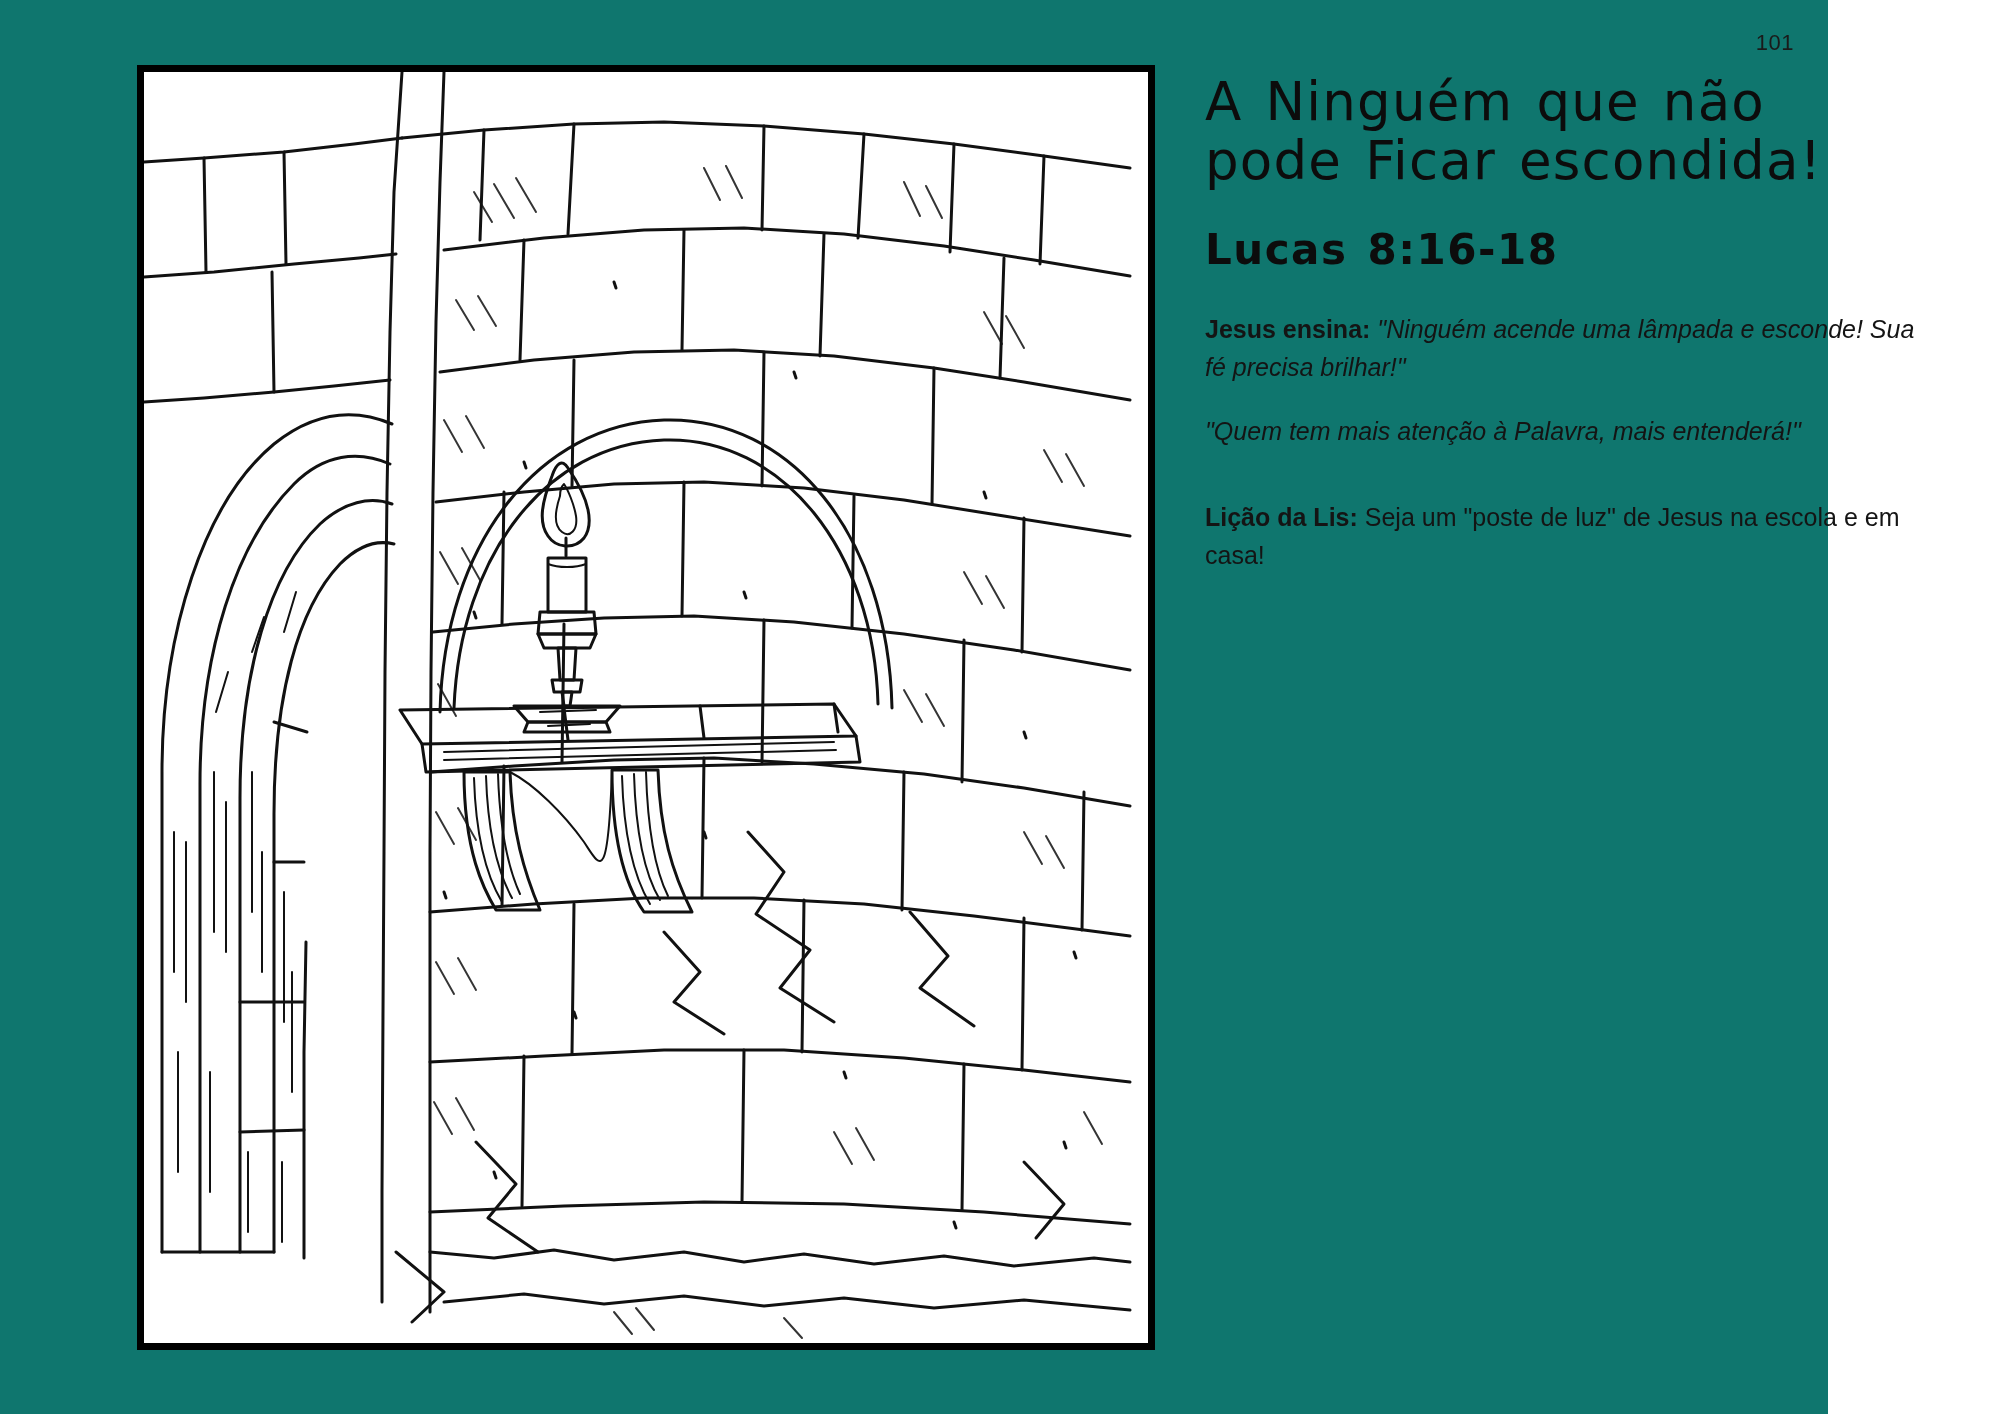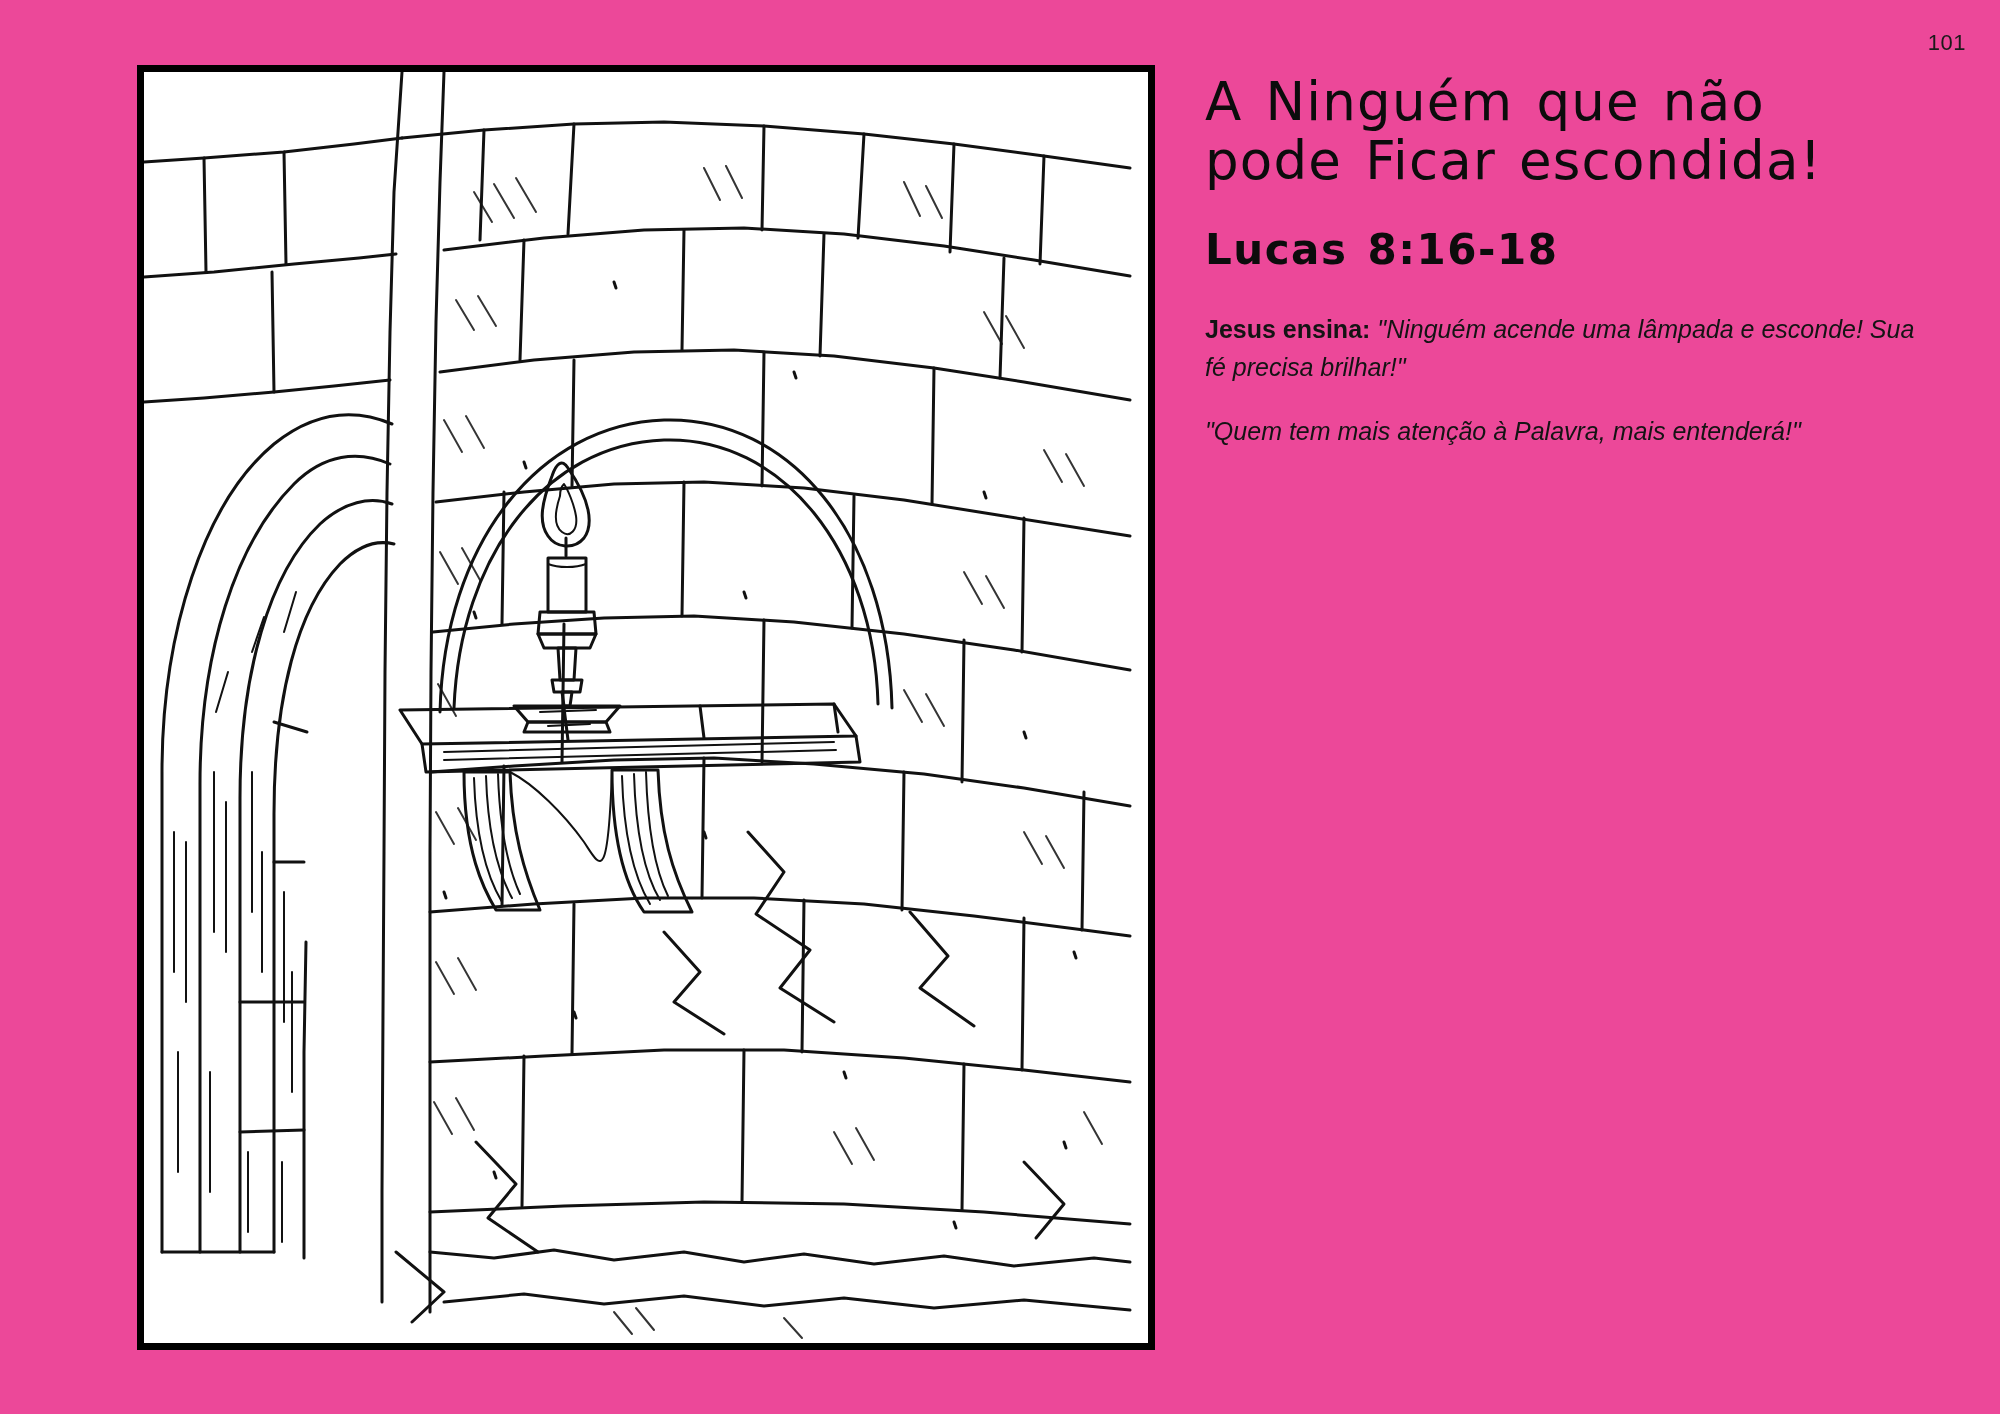--- a/index.html
+++ b/index.html
@@ -12,23 +12,23 @@
     width: 2000px;
     height: 1414px;
     font-family: "Liberation Sans", sans-serif;
     color: #111111;
     position: relative;
     overflow: hidden;
   }
 
   .page {
     position: relative;
-    width: 2000px;
+    width: 1828px;
     height: 1414px;
-    background: #ec4899;
+    background: #0f766e;
   }
 
   .page-number {
     position: absolute;
     top: 30px;
     right: 34px;
     font-size: 22px;
     color: #1a1a1a;
     font-family: "Liberation Sans", sans-serif;
     letter-spacing: 0.5px;
@@ -320,15 +320,19 @@
 
     <p class="body-para">
       <span class="lead">Jesus ensina:</span>
       <span class="quote">"Ninguém acende uma lâmpada e esconde! Sua fé precisa brilhar!"</span>
     </p>
 
     <p class="body-para">
       <span class="quote">"Quem tem mais atenção à Palavra, mais entenderá!"</span>
     </p>
 
+    <p class="body-para spaced-top">
+      <span class="lead">Lição da Lis:</span>
+      <span> Seja um "poste de luz" de Jesus na escola e em casa!</span>
+    </p>
   </div>
 
 </div>
 
 </body></html>

